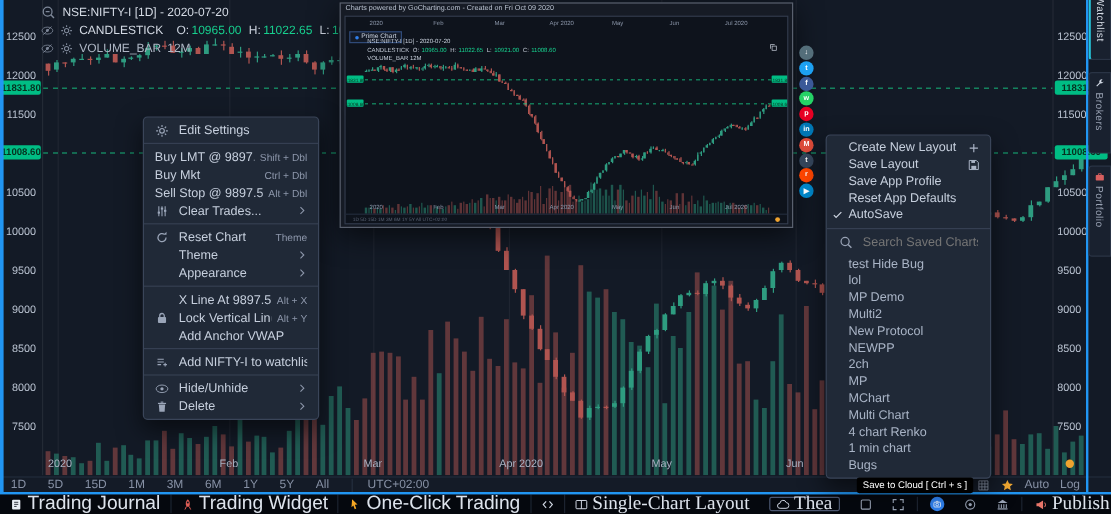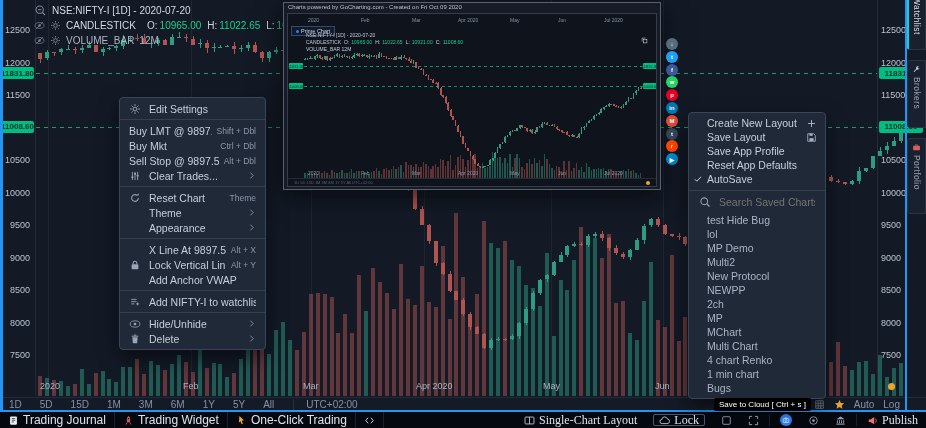--- a/index.html
+++ b/index.html
@@ -102,21 +102,21 @@
   .tf{padding:0 9px;cursor:pointer;}
   .tf-tz{margin-left:10px;padding-left:12px;border-left:1px solid #252e3f;cursor:pointer;}
   .tf-right{margin-left:auto;display:flex;align-items:center;gap:9px;margin-right:26px;}
   .tf-right .lbl{cursor:pointer;}
 
   
   .edge{position:absolute;background:#2196f3;z-index:16;}
 
   
   #status-bar{position:absolute;left:0;top:412px;width:926px;height:16px;background:#05080e;
-    display:flex;align-items:center;font-size:12px;color:#dde3ec;z-index:15;}
+    display:flex;align-items:center;font-size:16px;color:#dde3ec;z-index:15;}
   #sb-left,#sb-right{display:flex;align-items:center;height:100%;}
   #sb-right{margin-left:auto;}
   .sb-item{display:flex;align-items:center;gap:4px;padding:0 8px;height:100%;
     border-right:1px solid #1c2330;cursor:pointer;white-space:nowrap;}
   #sb-right .sb-item{border-right:none;border-left:1px solid #1c2330;}
   #sb-right .noborder{border-left:none;font-family:Liberation Serif, serif;}
   .sb-boxed{border:1px solid #4d5872;border-radius:2px;padding:0 5px;height:12px;
     display:flex;align-items:center;gap:4px;}
   .circle-bg{width:12px;height:12px;border-radius:50%;background:#2f80ed;display:flex;
     align-items:center;justify-content:center;color:#fff;}
@@ -1440,21 +1440,21 @@
           </span>
           <span>Single-Chart Layout</span>
         </div>
         <div class="sb-item noborder">
           <span class="sb-boxed">
             <span class="icon" style="color: rgb(207, 214, 226);">
               <svg width="11" height="11" viewBox="0 0 16 16">
                 <path d="M4.5 12.5a3 3 0 0 1-.3-6A4 4 0 0 1 12 5.6a3.2 3.2 0 0 1-.4 6.9z" fill="none" stroke="currentColor" stroke-width="1.2"></path>
               </svg>
             </span>
-            <span>Lock</span>
+            <span>Thea</span>
           </span>
         </div>
         <div class="sb-item noborder">
           <span class="icon" style="color: rgb(154, 164, 182);">
             <svg width="11" height="11" viewBox="0 0 16 16">
               <rect x="2.5" y="2.5" width="11" height="11" rx="1.5" fill="none" stroke="currentColor" stroke-width="1.3"></rect>
             </svg>
           </span>
         </div>
         <div class="sb-item noborder">

